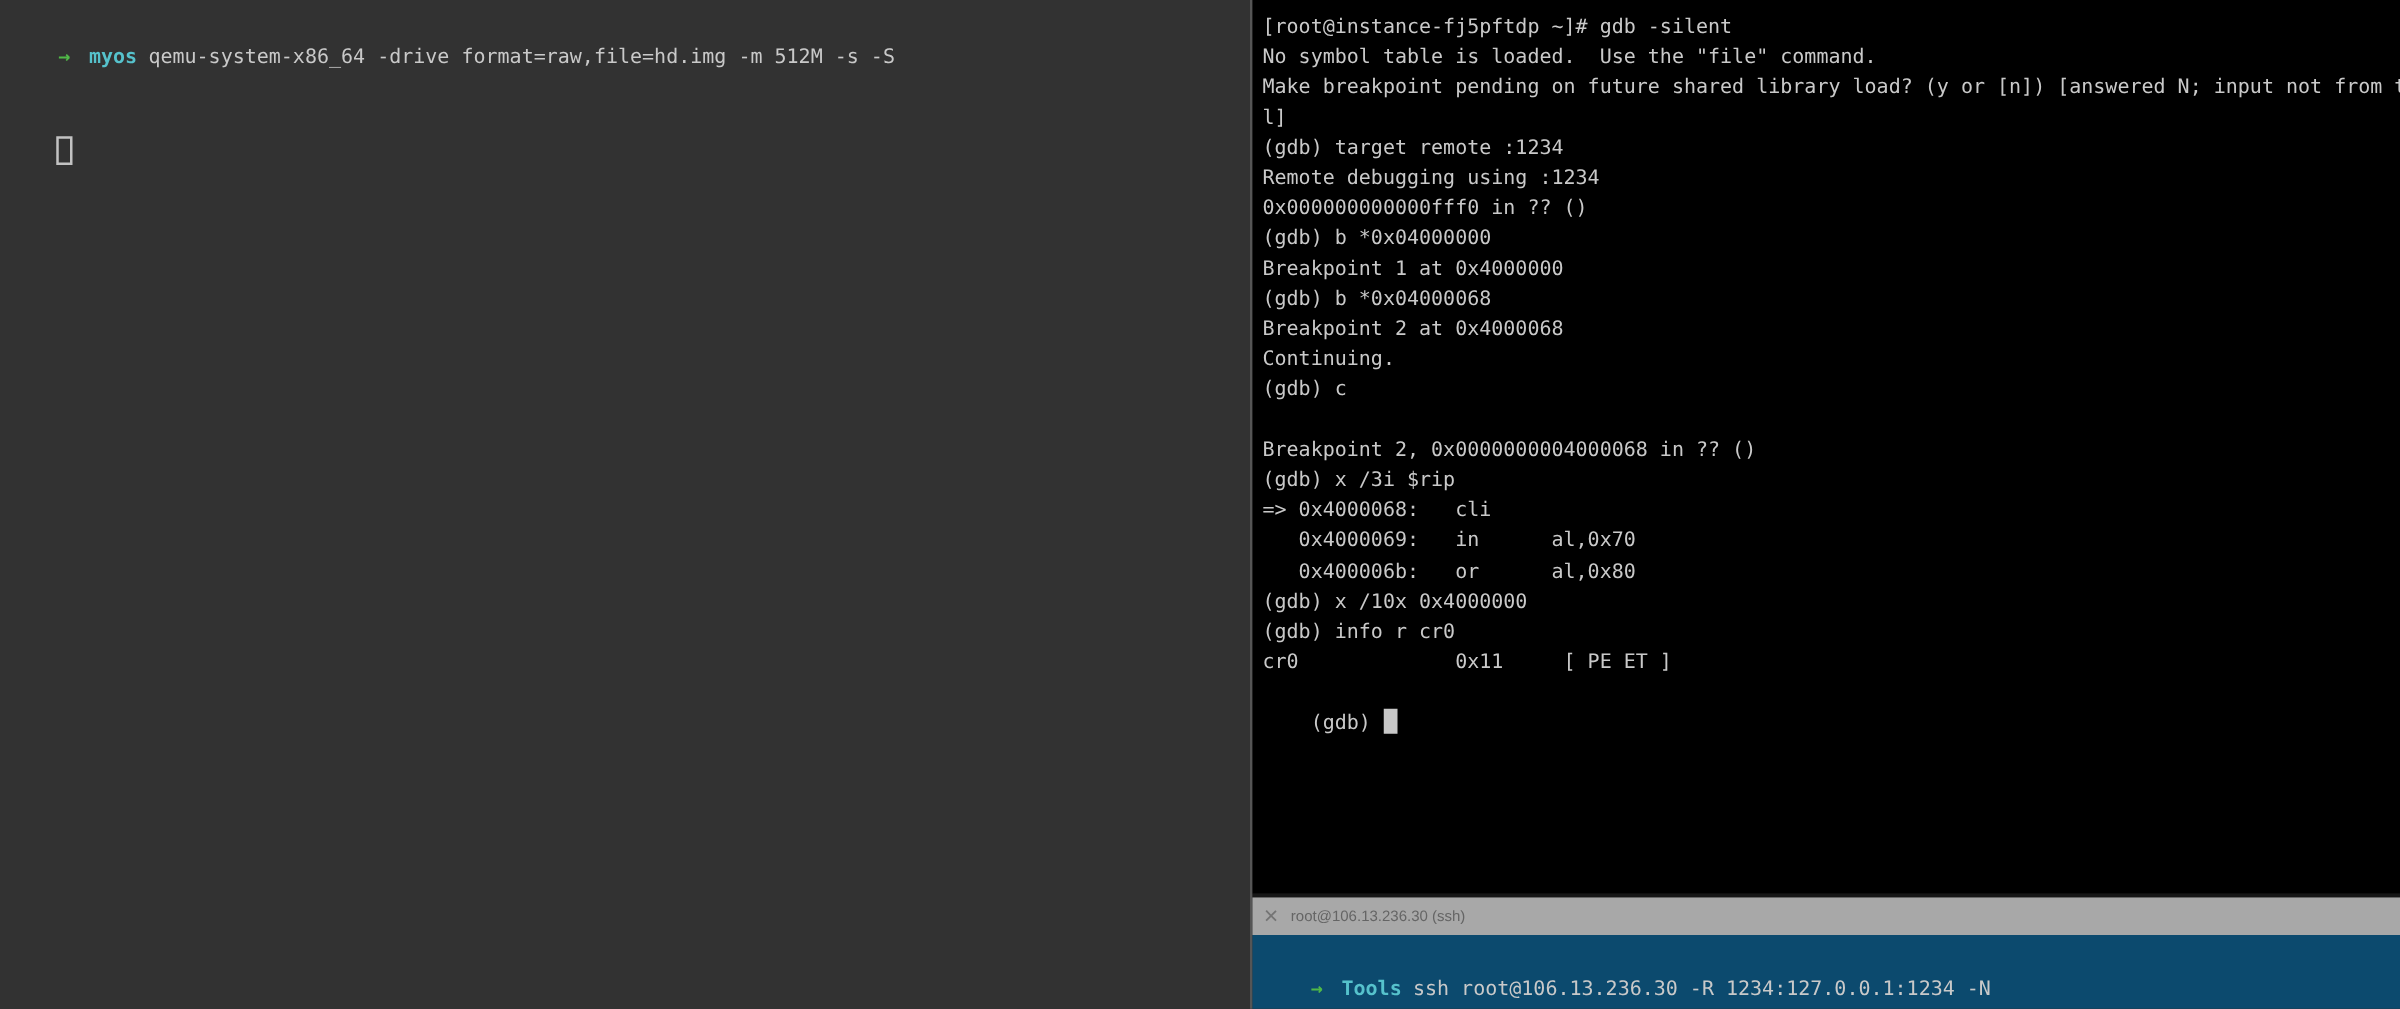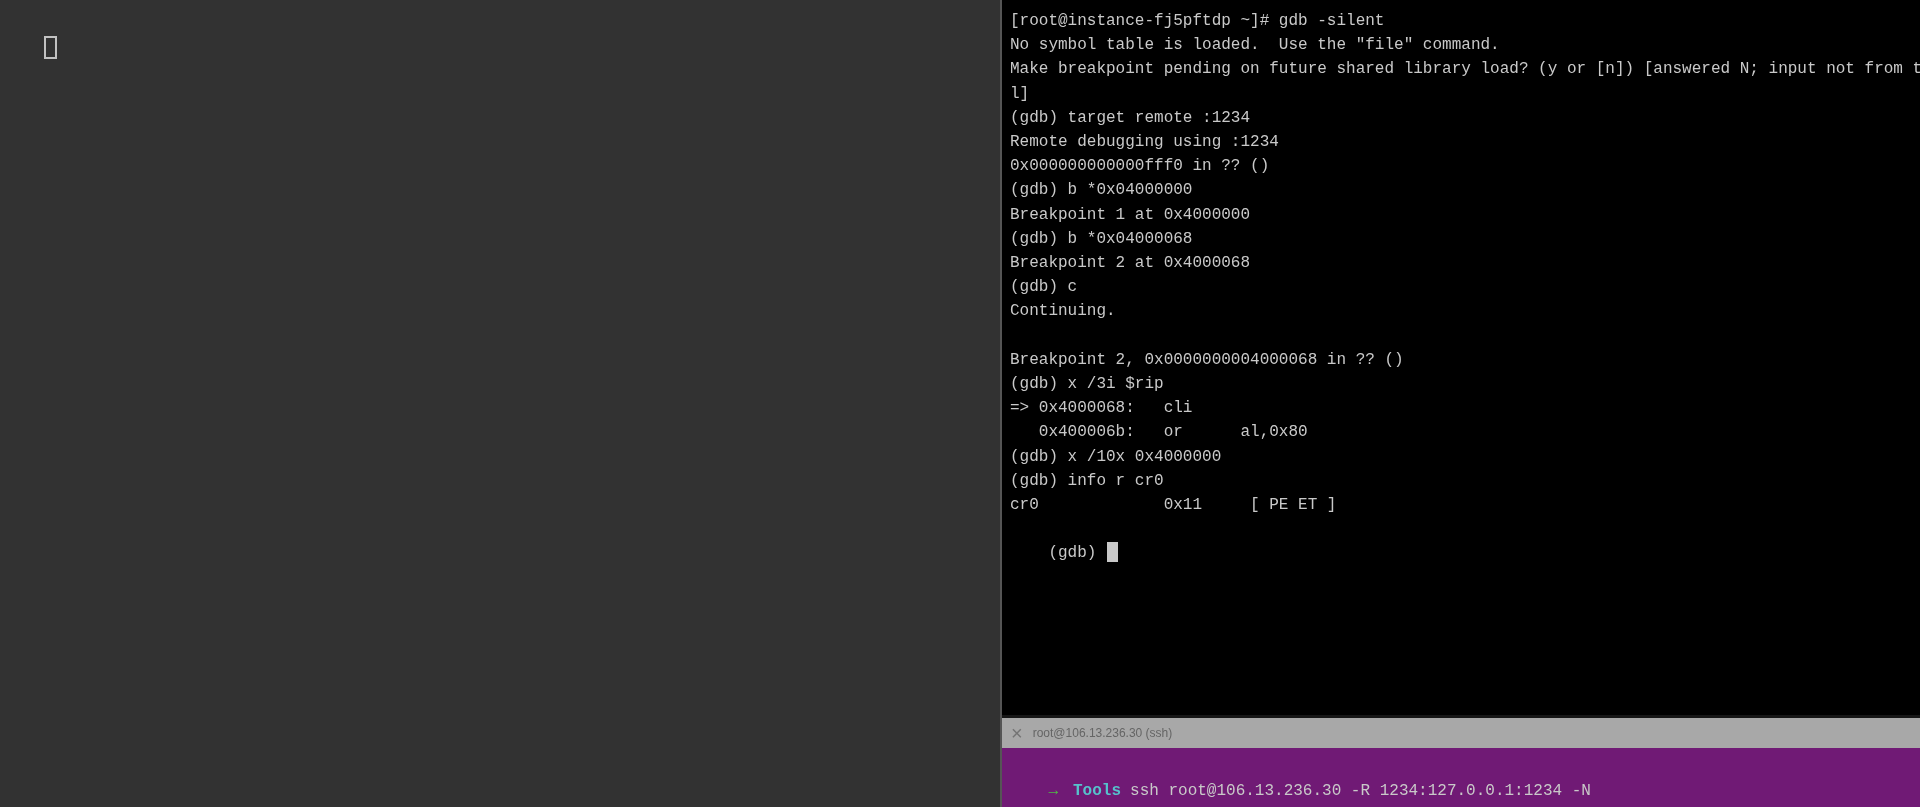--- a/index.html
+++ b/index.html
@@ -5,21 +5,21 @@
   html, body { margin: 0; padding: 0; }
   body {
     width: 1920px; height: 807px;
     background: #333333;
     overflow: hidden;
     font-family: "DejaVu Sans Mono", monospace;
     font-size: 16px;
     color: #c9c9c9;
     position: relative;
   }
-  .pane { position: absolute; overflow: hidden; box-sizing: border-box; font-family: Liberation Mono, monospace; }
+  .pane { position: absolute; overflow: hidden; box-sizing: border-box; }
 
   
   #left-pane {
     left: 0; top: 0; width: 1000px; height: 807px;
     background: #323232;
     padding: 9px 6px 0 8px;
   }
 
   
   #v-divider {
@@ -39,21 +39,21 @@
   }
   #ssh-tab-bar {
     position: absolute; left: 1002px; top: 718px; width: 918px; height: 30px;
     background: #a8a8a8;
     display: flex; align-items: center;
     padding-left: 9px; box-sizing: border-box;
     font-family: "Liberation Sans", sans-serif;
   }
   #tunnel-pane {
     left: 1002px; top: 748px; width: 918px; height: 59px;
-    background: #701a75;
+    background: #0c4a6e;
     padding: 7px 0 0 8px;
   }
 
   .t-line {
     white-space: pre;
     line-height: 24.2px;
     min-height: 24.2px;
   }
   .prompt-arrow { color: #50b948; font-weight: bold; margin-right: 15px; }
   .prompt-dir   { color: #56c2cc; font-weight: bold; margin-right: 9px; }
@@ -83,44 +83,48 @@
   .tab-title {
     color: #656565;
     font-size: 12px;
   }
 </style>
 </head>
 <body>
 
 <div class="pane" id="left-pane">
   <div class="t-line">
+    <span class="prompt-arrow">→</span><span class="prompt-dir">myos</span><span>qemu-system-x86_64 -drive format=raw,file=hd.img -m 512M -s -S</span>
+  </div>
+  <div class="t-line">
     <span class="hollow-cursor"></span>
   </div>
 </div>
 
 <div id="v-divider"></div>
 
 <div class="pane" id="gdb-pane">
   <div class="t-line">[root@instance-fj5pftdp ~]# gdb -silent</div>
   <div class="t-line">No symbol table is loaded.  Use the "file" command.</div>
   <div class="t-line">Make breakpoint pending on future shared library load? (y or [n]) [answered N; input not from termina</div>
   <div class="t-line">l]</div>
   <div class="t-line">(gdb) target remote :1234</div>
   <div class="t-line">Remote debugging using :1234</div>
   <div class="t-line">0x000000000000fff0 in ?? ()</div>
   <div class="t-line">(gdb) b *0x04000000</div>
   <div class="t-line">Breakpoint 1 at 0x4000000</div>
   <div class="t-line">(gdb) b *0x04000068</div>
   <div class="t-line">Breakpoint 2 at 0x4000068</div>
+  <div class="t-line">Continuing.</div>
   <div class="t-line">(gdb) c</div>
-  <div class="t-line">Continuing.</div>
   <div class="t-line"></div>
   <div class="t-line">Breakpoint 2, 0x0000000004000068 in ?? ()</div>
   <div class="t-line">(gdb) x /3i $rip</div>
   <div class="t-line">=&gt; 0x4000068:   cli</div>
+  <div class="t-line">   0x4000069:   in      al,0x70</div>
   <div class="t-line">   0x400006b:   or      al,0x80</div>
   <div class="t-line">(gdb) x /10x 0x4000000</div>
   <div class="t-line">(gdb) info r cr0</div>
   <div class="t-line">cr0             0x11     [ PE ET ]</div>
   <div class="t-line">
     <span>(gdb) </span><span class="block-cursor"></span>
   </div>
 </div>
 
 <div id="pane-sep"></div>

